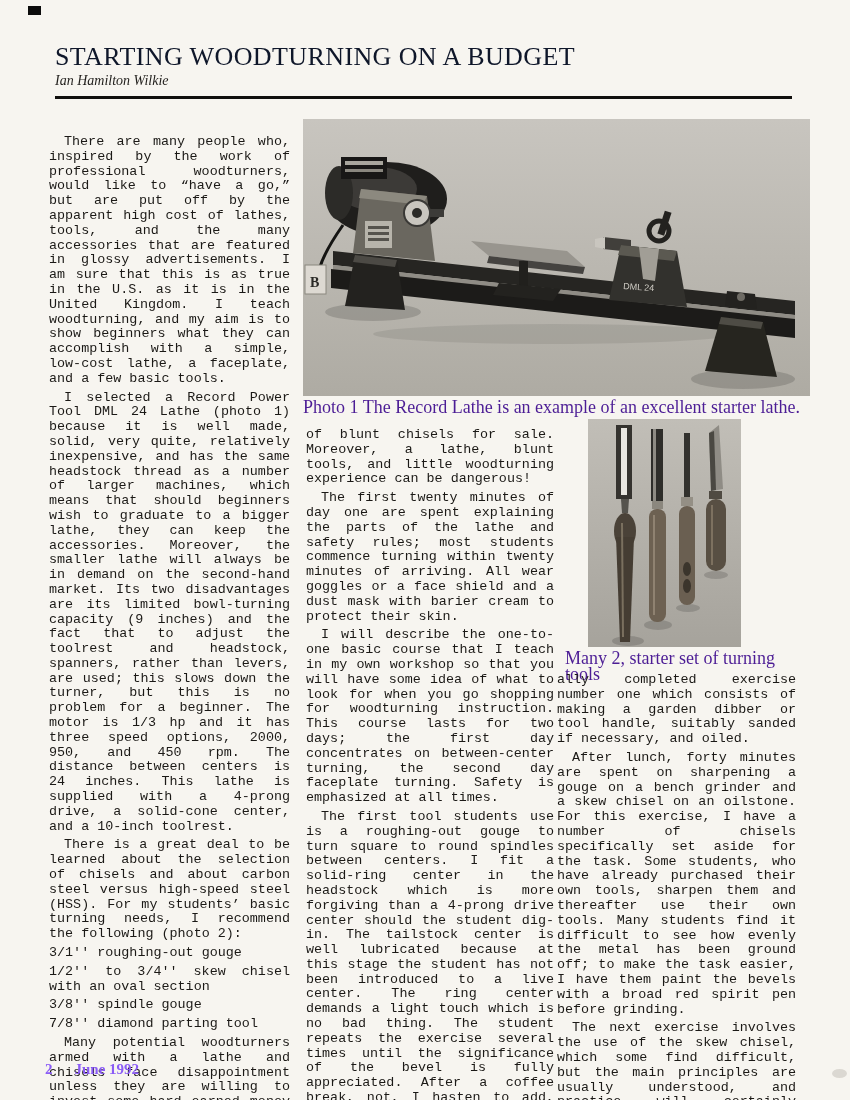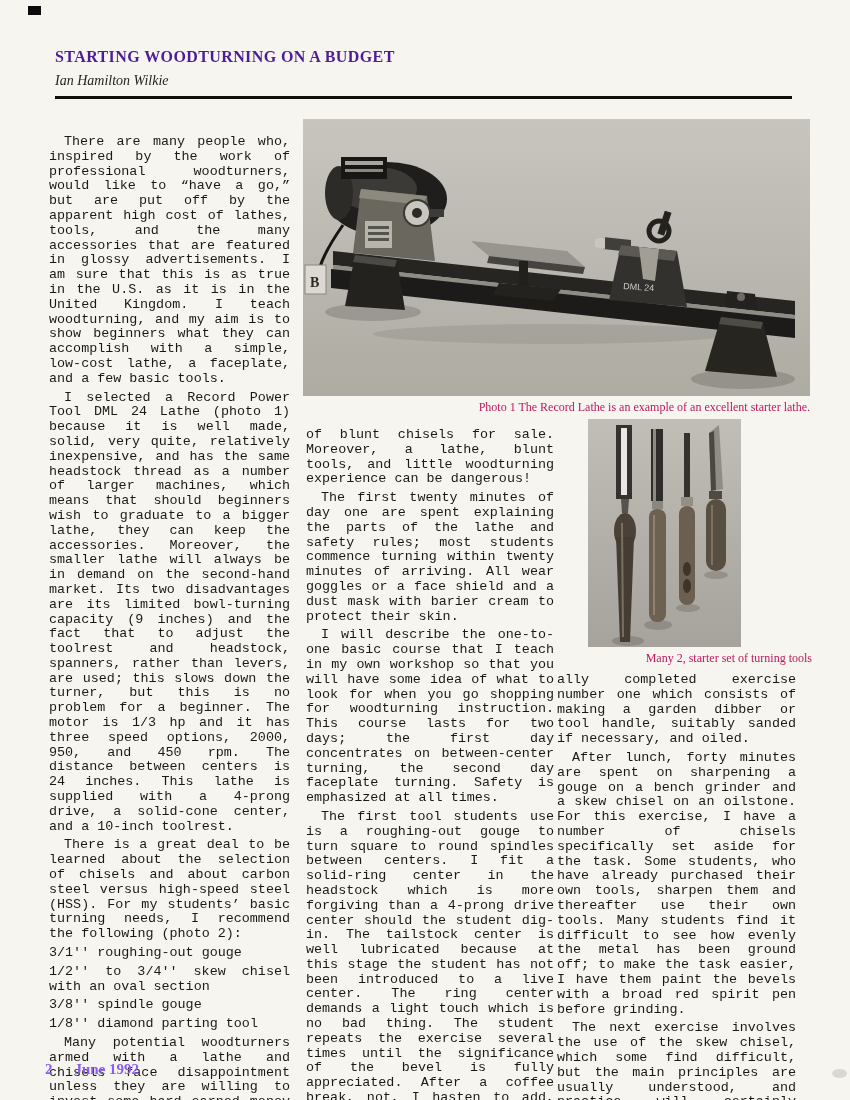--- a/index.html
+++ b/index.html
@@ -7,39 +7,39 @@
     width:850px;height:1100px;position:relative;
     background:#f7f5f0;
     font-family:"Liberation Serif", serif;
     color:#1b1916;
     overflow:hidden;
   }
   .abs{position:absolute;}
   
   .header{left:55px;top:42px;width:737px;}
   .title{
-    margin:0;font-size:16px;line-height:30px;font-weight:bold;
-    letter-spacing:0.4px;color:#4c1d95;
+    margin:0;font-size:26px;line-height:30px;font-weight:normal;
+    letter-spacing:0.4px;color:#0f172a;
   }
   .author{
     margin:1px 0 0 0;font-style:italic;font-size:14px;line-height:16px;color:#201e1b;
   }
   .rule{height:3px;background:#100f0d;margin-top:7px;}
   
   .col{font-size:13.4px;line-height:14.8px;text-align:justify;}
   .col-left{left:45px;top:131px;width:249px;}
   .col-middle{left:302px;top:424px;width:256px;}
   .col-right{left:553px;top:669px;width:247px;}
   .para{margin:4px;font-family:Liberation Mono, monospace;}
   .ind{text-indent:15px;}
   
   .photo{background:#b6b3ac;}
   .photo1{left:303px;top:119px;width:507px;height:277px;}
   .photo2{left:588px;top:419px;width:153px;height:228px;}
-  .caption{font-size:12px;line-height:16px;text-align:right;color:#be185d;}
+  .caption{font-size:18px;line-height:16px;text-align:left;color:#4c1d95;}
   .caption1{left:303px;top:399px;width:507px;}
   .caption2{left:565px;top:650px;width:247px;}
   
   .footer{left:45px;top:1061px;font-size:15px;font-weight:bold;color:#8b5cf6;}
   .footer .issue{margin-left:22px;}
   
   .scan-mark{left:28px;top:6px;width:13px;height:9px;background:#0c0c0c;}
   .smudge{left:832px;top:1069px;width:15px;height:9px;background:#dbd8d2;border-radius:50%;}
   svg{display:block;}
 </style>
@@ -181,21 +181,21 @@
 </div>
 <div class="abs caption caption2">Many 2, starter set of turning tools</div>
 
 <div class="abs col col-left">
     <p class="para ind">There are many people who, inspired by the work of professional woodturners, would like to “have a go,” but are put off by the apparent high cost of lathes, tools, and the many accessories that are featured in glossy advertisements. I am sure that this is as true in the U.S. as it is in the United Kingdom. I teach woodturning, and my aim is to show beginners what they can accomplish with a simple, low-cost lathe, a faceplate, and a few basic tools.</p>
     <p class="para ind">I selected a Record Power Tool DML 24 Lathe (photo 1) because it is well made, solid, very quite, relatively inexpensive, and has the same headstock thread as a number of larger machines, which means that should beginners wish to graduate to a bigger lathe, they can keep the accessories. Moreover, the smaller lathe will always be in demand on the second-hand market. Its two disadvantages are its limited bowl-turning capacity (9 inches) and the fact that to adjust the toolrest and headstock, spanners, rather than levers, are used; this slows down the turner, but this is no problem for a beginner. The motor is 1/3 hp and it has three speed options, 2000, 950, and 450 rpm. The distance between centers is 24 inches. This lathe is supplied with a 4-prong drive, a solid-cone center, and a 10-inch toolrest.</p>
     <p class="para ind">There is a great deal to be learned about the selection of chisels and about carbon steel versus high-speed steel (HSS). For my students’ basic turning needs, I recommend the following (photo 2):</p>
     <p class="para">3/1'' roughing-out gouge</p>
     <p class="para">1/2'' to 3/4'' skew chisel with an oval section</p>
     <p class="para">3/8'' spindle gouge</p>
-    <p class="para">1/8'' diamond parting tool</p>
+    <p class="para">7/8'' diamond parting tool</p>
     <p class="para ind">Many potential woodturners armed with a lathe and chisels face disappointment unless they are willing to invest some hard earned money in instruction. Their reluctance to do this often results in yet another second-hand, slightly used lathe and set</p>
   </div>
 <div class="abs col col-middle">
     <p class="para">of blunt chisels for sale. Moreover, a lathe, blunt tools, and little woodturning experience can be dangerous!</p>
     <p class="para ind">The first twenty minutes of day one are spent explaining the parts of the lathe and safety rules; most students commence turning within twenty minutes of arriving. All wear goggles or a face shield and a dust mask with barier cream to protect their skin.</p>
     <p class="para ind">I will describe the one-to-one basic course that I teach in my own workshop so that you will have some idea of what to look for when you go shopping for woodturning instruction. This course lasts for two days; the first day concentrates on between-center turning, the second day faceplate turning. Safety is emphasized at all times.</p>
     <p class="para ind">The first tool students use is a roughing-out gouge to turn square to round spindles between centers. I fit a solid-ring center in the headstock which is more forgiving than a 4-prong drive center should the student dig-in. The tailstock center is well lubricated because at this stage the student has not been introduced to a live center. The ring center demands a light touch which is no bad thing. The student repeats the exercise several times until the significance of the bevel is fully appreciated. After a coffee break, not, I hasten to add, in the dusty workshop, the student is introduced to a spindle gouge and learns to cut “V” and curved sections. By lunch time they have usu-</p>
   </div>
 <div class="abs col col-right">
     <p class="para">ally completed exercise number one which consists of making a garden dibber or tool handle, suitably sanded if necessary, and oiled.</p>

